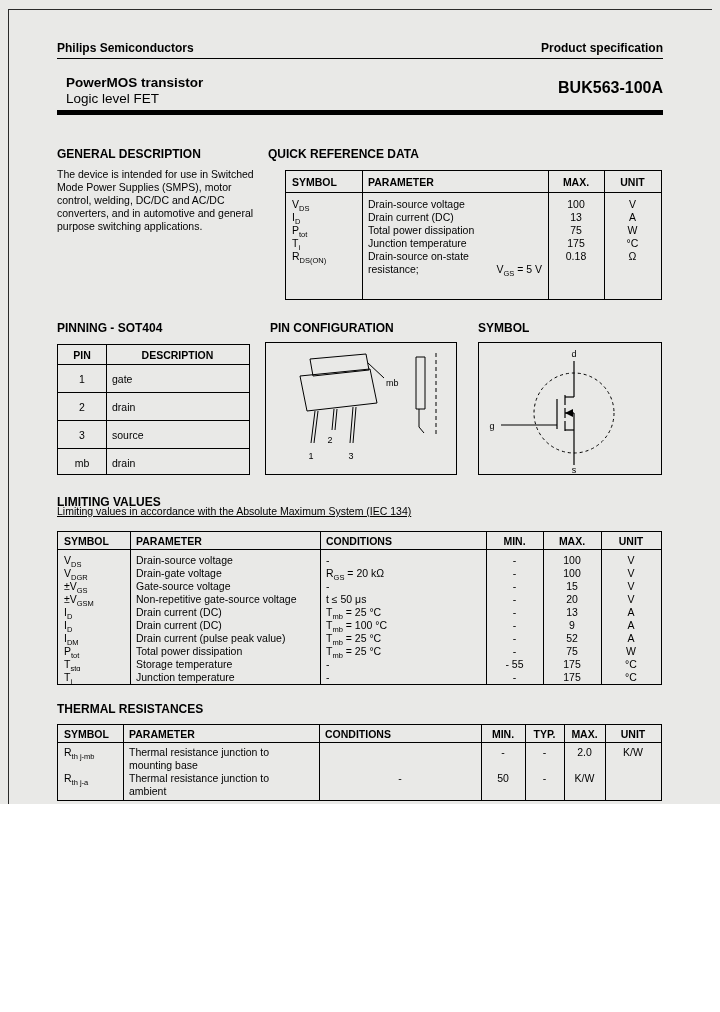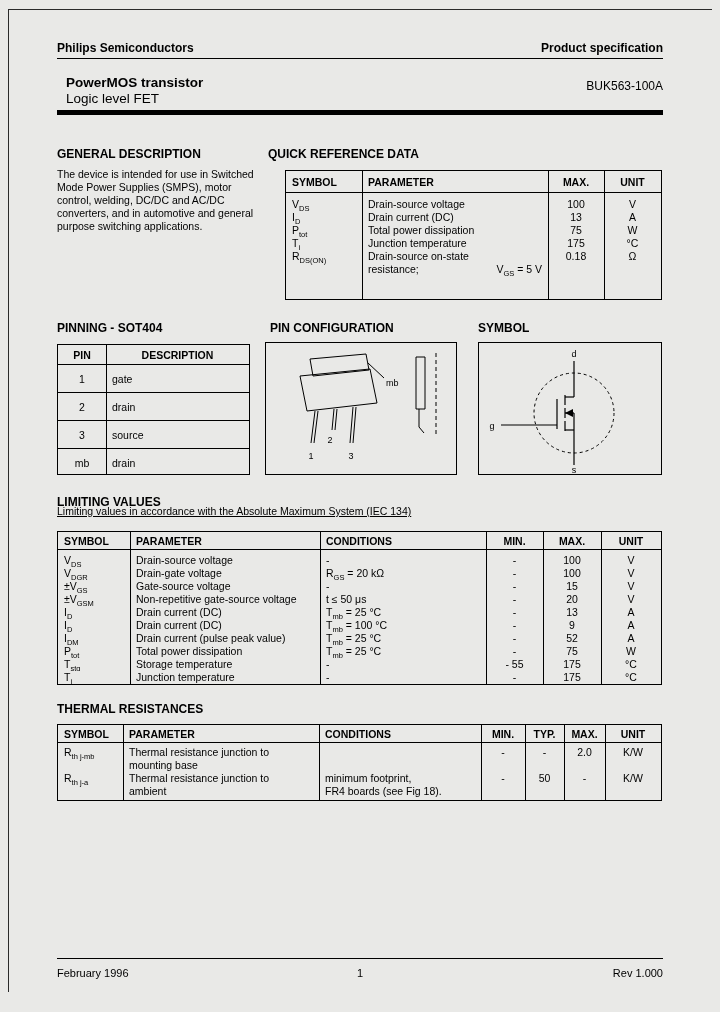--- a/index.html
+++ b/index.html
@@ -1,36 +1,36 @@
 <!DOCTYPE html>
 <html><head>
 <meta charset="utf-8">
 <style>
   html,body { margin:0; padding:0; }
   .page {
-    position:relative; width:720px; height:1012px;
+    position:relative; width:720px; height:804px;
     background:#e9e9e7; color:#000;
     font-family:"Liberation Sans","DejaVu Sans",sans-serif;
     font-size:10.5px; overflow:hidden;
   }
   .rule { position:absolute; background:#000; }
   .h { position:absolute; font-weight:bold; font-size:12px; white-space:nowrap; }
   p { margin:0; }
 
   
   .frame-top { position:absolute; left:8px; top:9px; width:704px; height:1px; background:#2a2a2a; }
   .frame-left { position:absolute; left:8px; top:9px; width:1px; height:983px; background:#2a2a2a; }
 
   
   .hdr-left  { position:absolute; left:57px; top:41px; font-weight:bold; font-size:12px; }
   .hdr-right { position:absolute; right:57px; top:41px; font-weight:bold; font-size:12px; }
   .hdr-rule  { left:57px; top:58px; width:606px; height:1px; }
   .title1 { position:absolute; left:66px; top:75px; font-weight:bold; font-size:13.5px; }
   .title2 { position:absolute; left:66px; top:91px; font-weight:normal; font-size:13.5px; }
-  .partno { position:absolute; right:57px; top:79px; font-weight:normal; font-size:12px; }
+  .partno { position:absolute; right:57px; top:79px; font-weight:bold; font-size:16px; }
   .thick-rule { left:57px; top:110px; width:606px; height:5px; }
 
   
   .gd-text { position:absolute; left:57px; top:168px; width:198px; line-height:13px; }
 
   
   .tbl { position:absolute; border:1px solid #000; box-sizing:border-box; }
   .vline { position:absolute; top:0; bottom:0; width:1px; background:#000; }
   .thead { display:grid; align-items:center; border-bottom:1px solid #000; font-weight:bold; box-sizing:border-box; }
   .row { display:grid; }
@@ -363,24 +363,20 @@
         <div class="ctr">-</div>
         <div class="ctr">2.0</div>
         <div class="ctr">K/W</div>
       </div>
       <div class="row">
         <div class="c"><span>R</span><sub>th j-a</sub></div>
         <div class="c">
           <div class="ln">Thermal resistance junction to</div>
           <div class="ln">ambient</div>
         </div>
-        <div class="c">
-          <div class="ln">minimum footprint,</div>
-          <div class="ln">FR4 boards (see Fig 18).</div>
-        </div>
         <div class="ctr">-</div>
         <div class="ctr">50</div>
         <div class="ctr">-</div>
         <div class="ctr">K/W</div>
       </div>
     </div>
   </div>
 
   <div class="rule ft-rule"></div>
   <div class="ft-date">February 1996</div>

